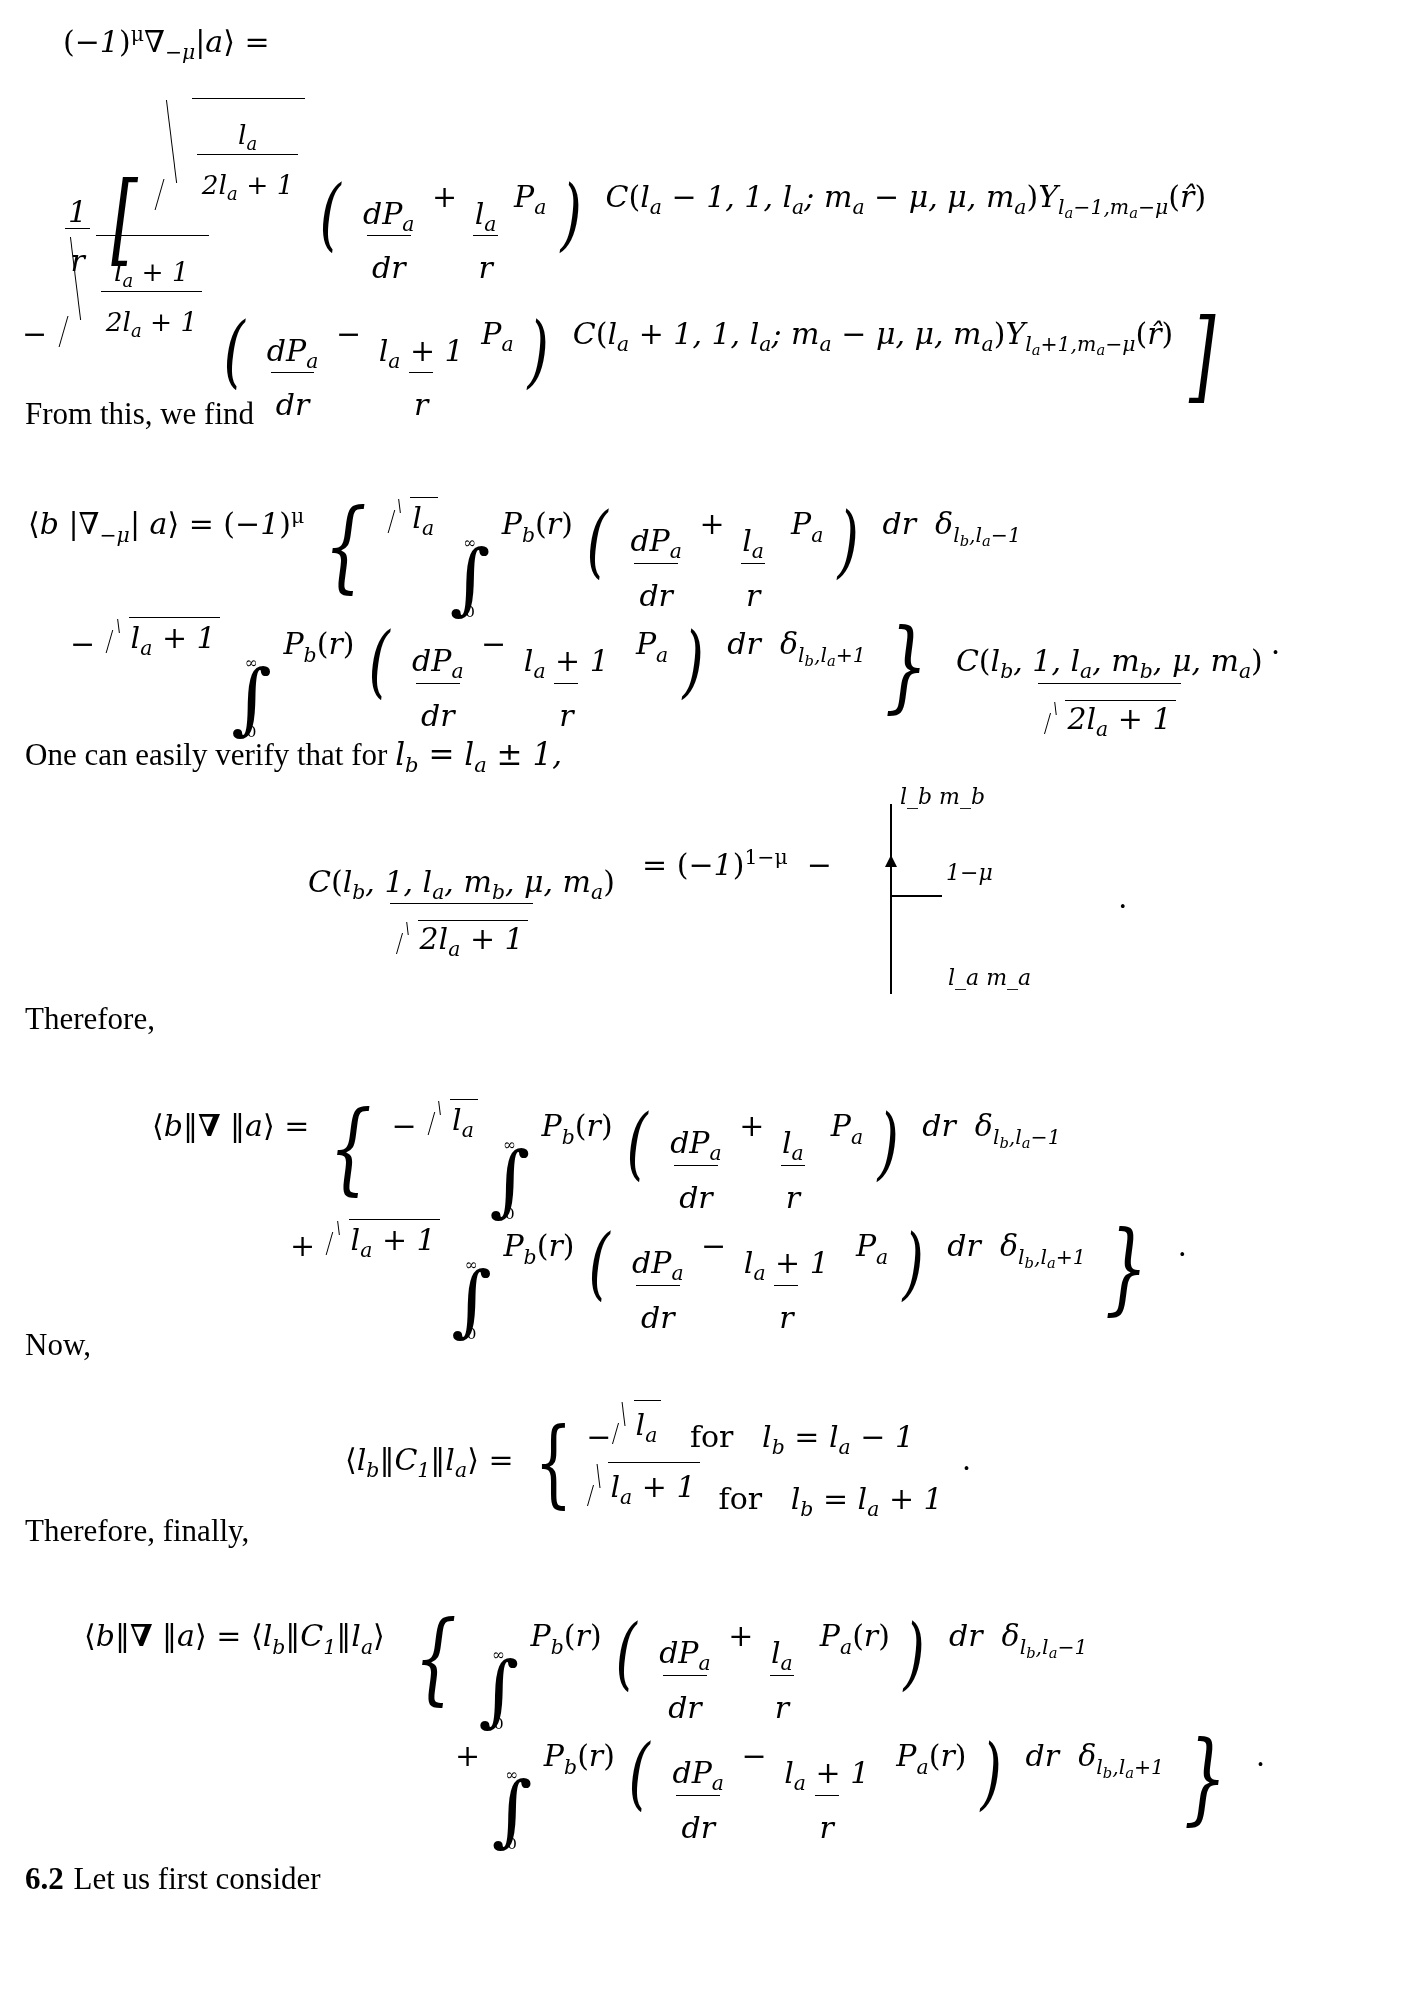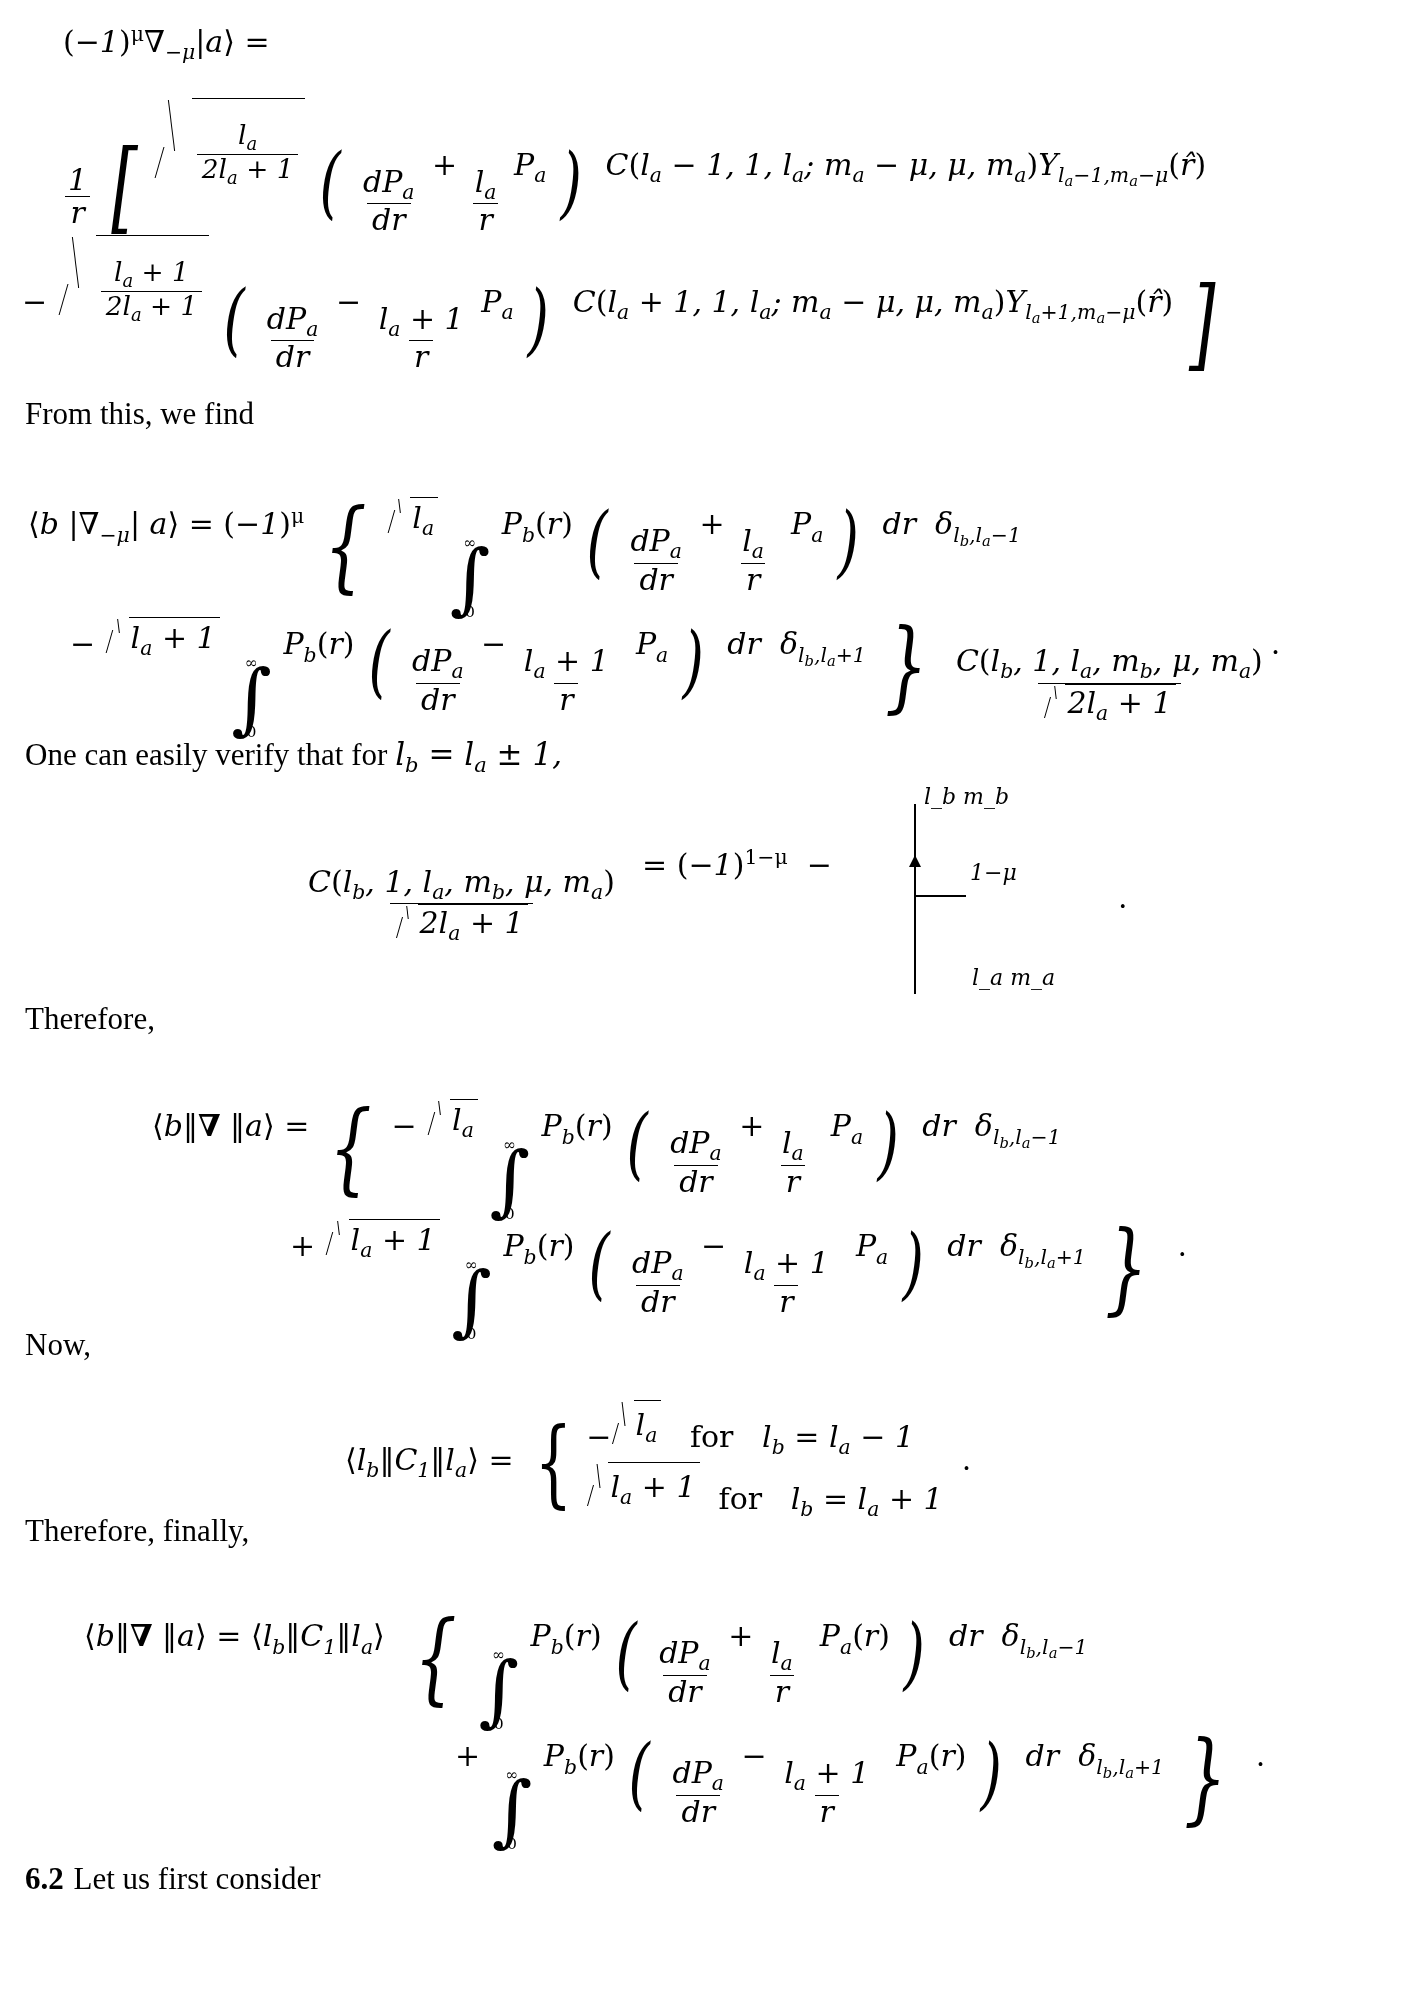--- a/index.html
+++ b/index.html
@@ -40,21 +40,21 @@
   
   .frac {
     display: inline-flex;
     flex-direction: column;
     align-items: center;
     vertical-align: -0.55em;
     margin: 0 3px;
     line-height: 1.05;
   }
   .frac > .num { padding: 0 5px; }
-  .frac > .den { padding: 0 5px; border-top: 1.4px solid #000; }
+  .frac > .den { padding: 16px 5px; border-top: 1.4px solid #000; }
   .frac.small { font-size: 0.88em; }
   .radical {
     display: inline-flex;
     align-items: stretch;
   }
   .radical > .sign {
     position: relative;
     width: 0.62em;
     flex: none;
   }
@@ -293,21 +293,21 @@
         <span class="radical" style="vertical-align:-0.1em;">
           <span class="sign" style="width:0.55em; font-size:1.35em;"></span>
           <span class="body">2l<span class="sub">a</span> + 1</span>
         </span>
       </span>
     </span>
     &nbsp;<span class="up">=</span> <span class="up">(</span>−1<span class="up">)</span><span class="sup up">1−μ</span>
     &nbsp;<span class="up">−</span>
   </div>
 
-  <div class="diagram" style="left:900px; top:800px; width:180px; height:200px;">
+  <div class="diagram" style="left:876px; top:800px; width:180px; height:200px;">
     <div class="vline" style="left:14px; top:4px; height:190px;"></div>
     <div class="hline" style="left:16px; top:95px; width:50px;"></div>
     <div class="arrowhead" style="left:9px; top:55px;"></div>
     <div class="math" style="position:absolute; left:24px; top:-16px; font-size:22px;">l_b m_b</div>
     <div class="math" style="position:absolute; left:70px; top:60px; font-size:22px;">1−μ</div>
     <div class="math" style="position:absolute; left:24px; top:165px; font-size:22px;margin-left:48px;">l_a m_a</div>
   </div>
   <div class="blk math up" style="left:1118px; top:880px; font-size:30px;">.</div>
 
   <div class="blk text-line" style="left:25px; top:1000px; font-size:31px;">Therefore,</div>

